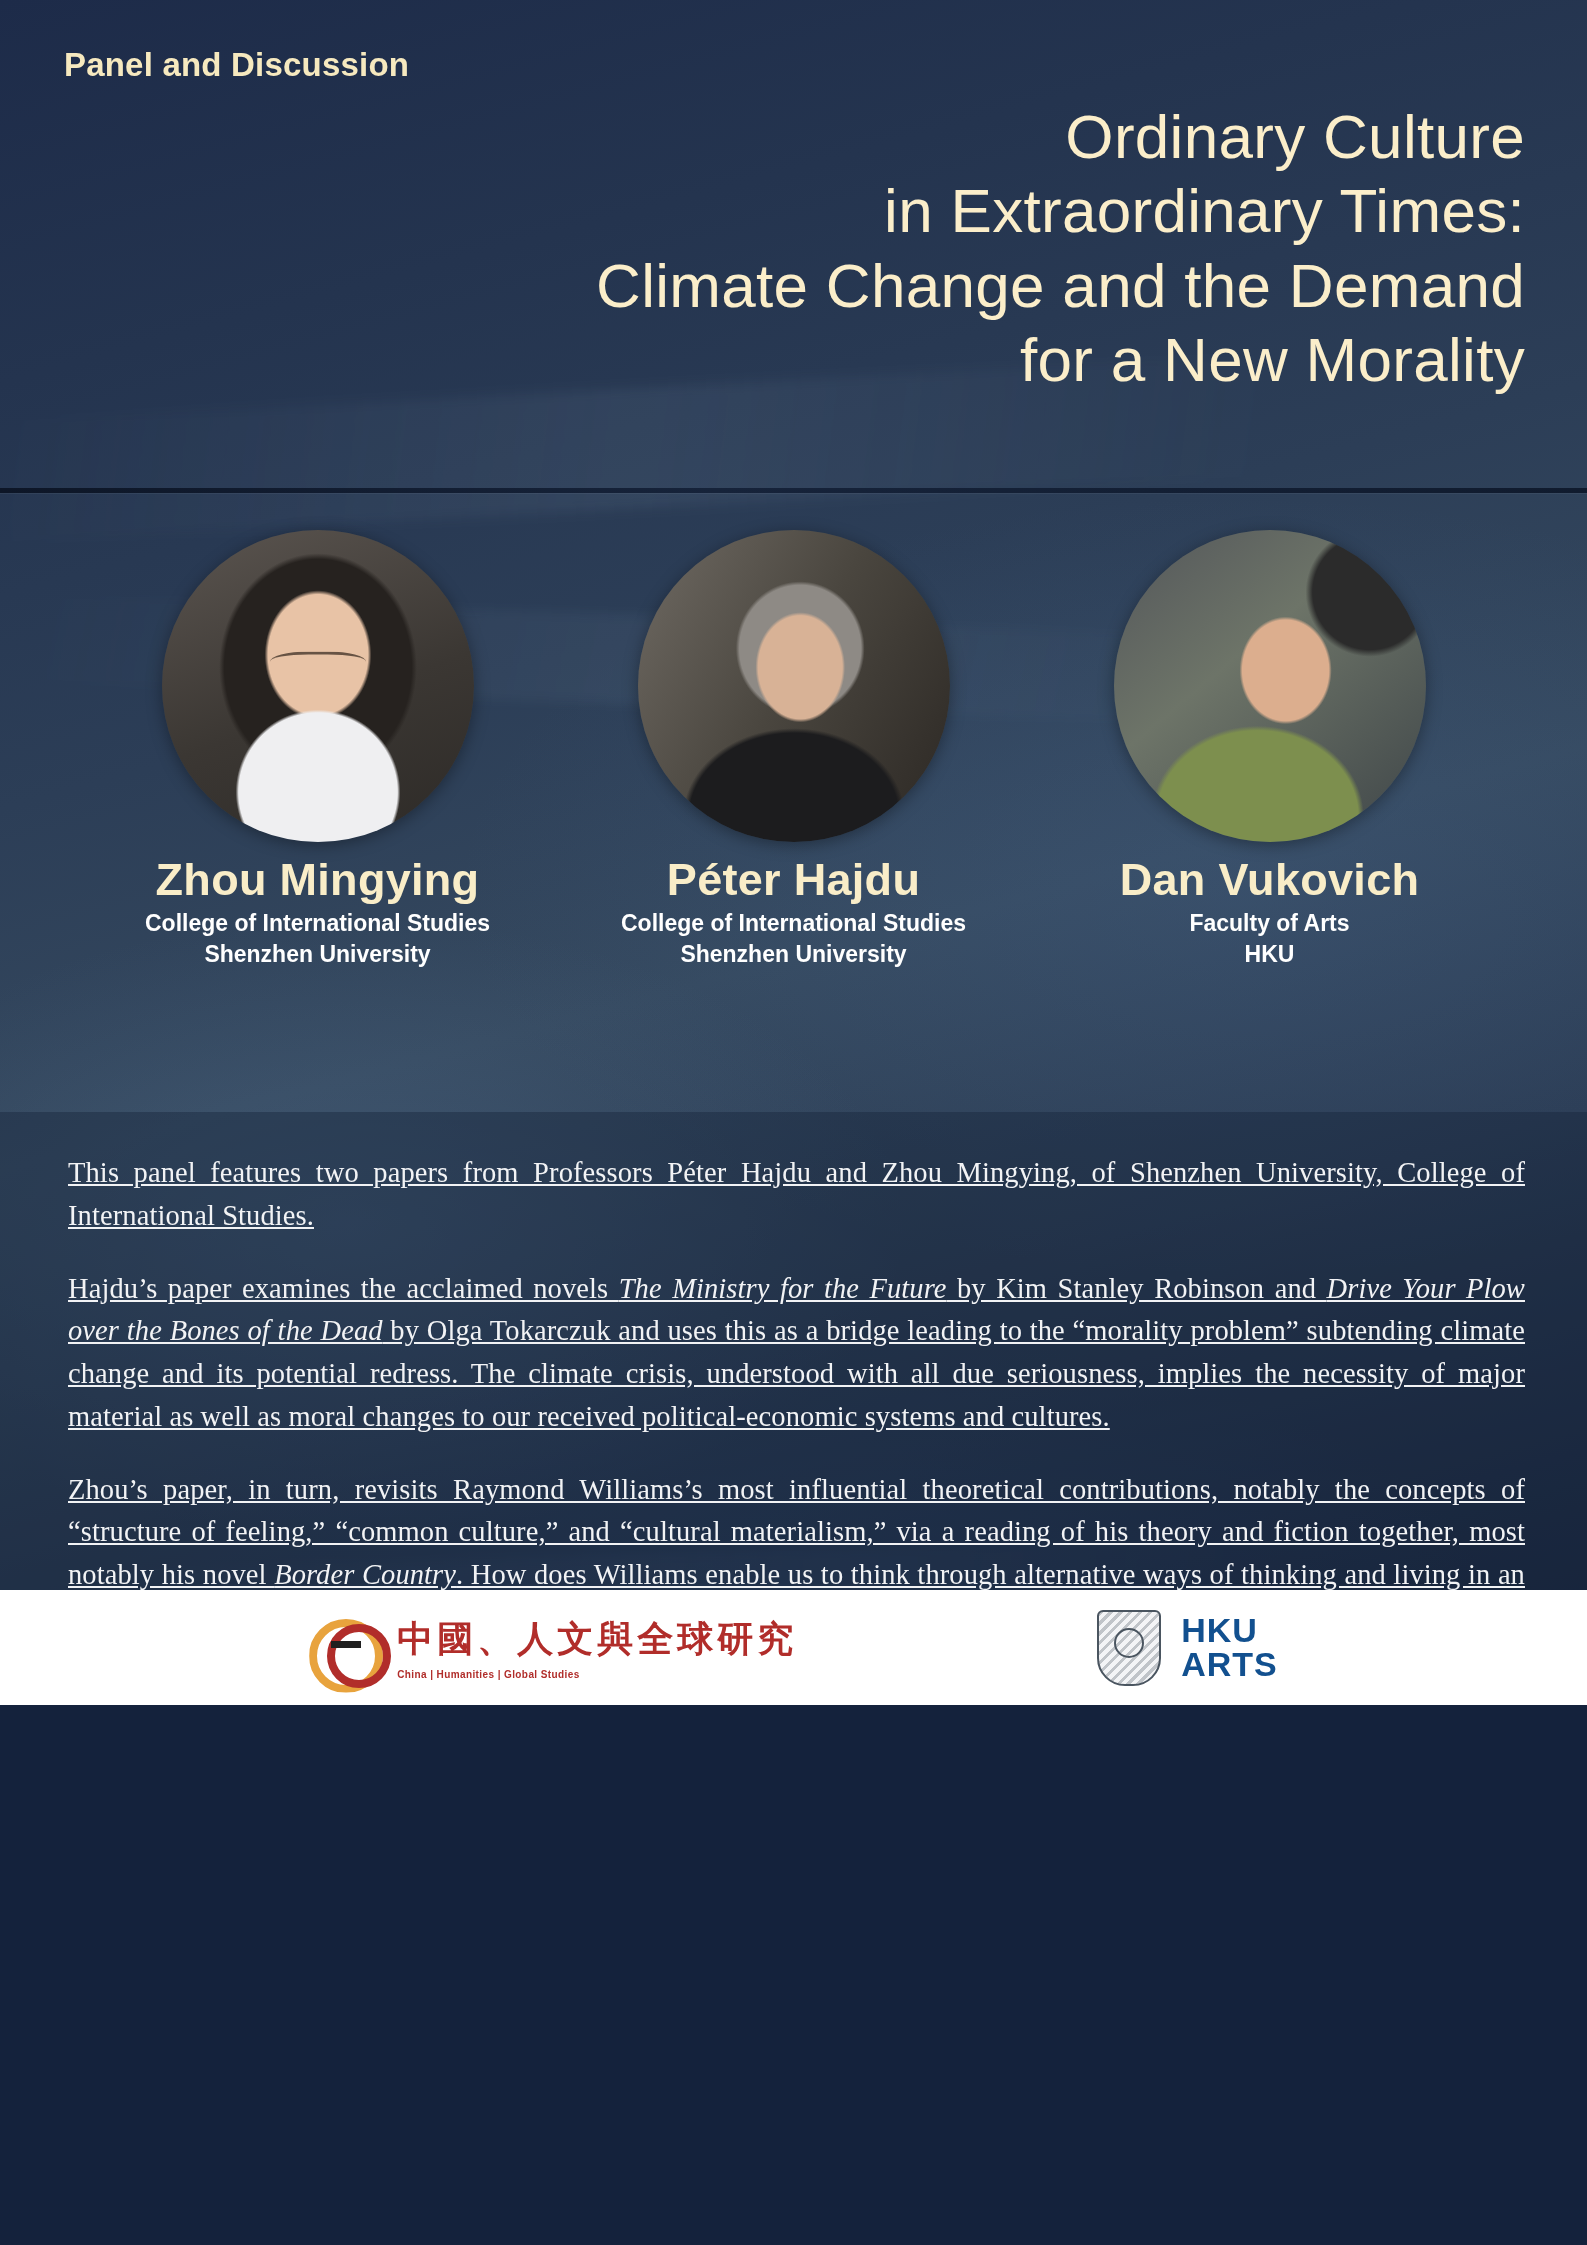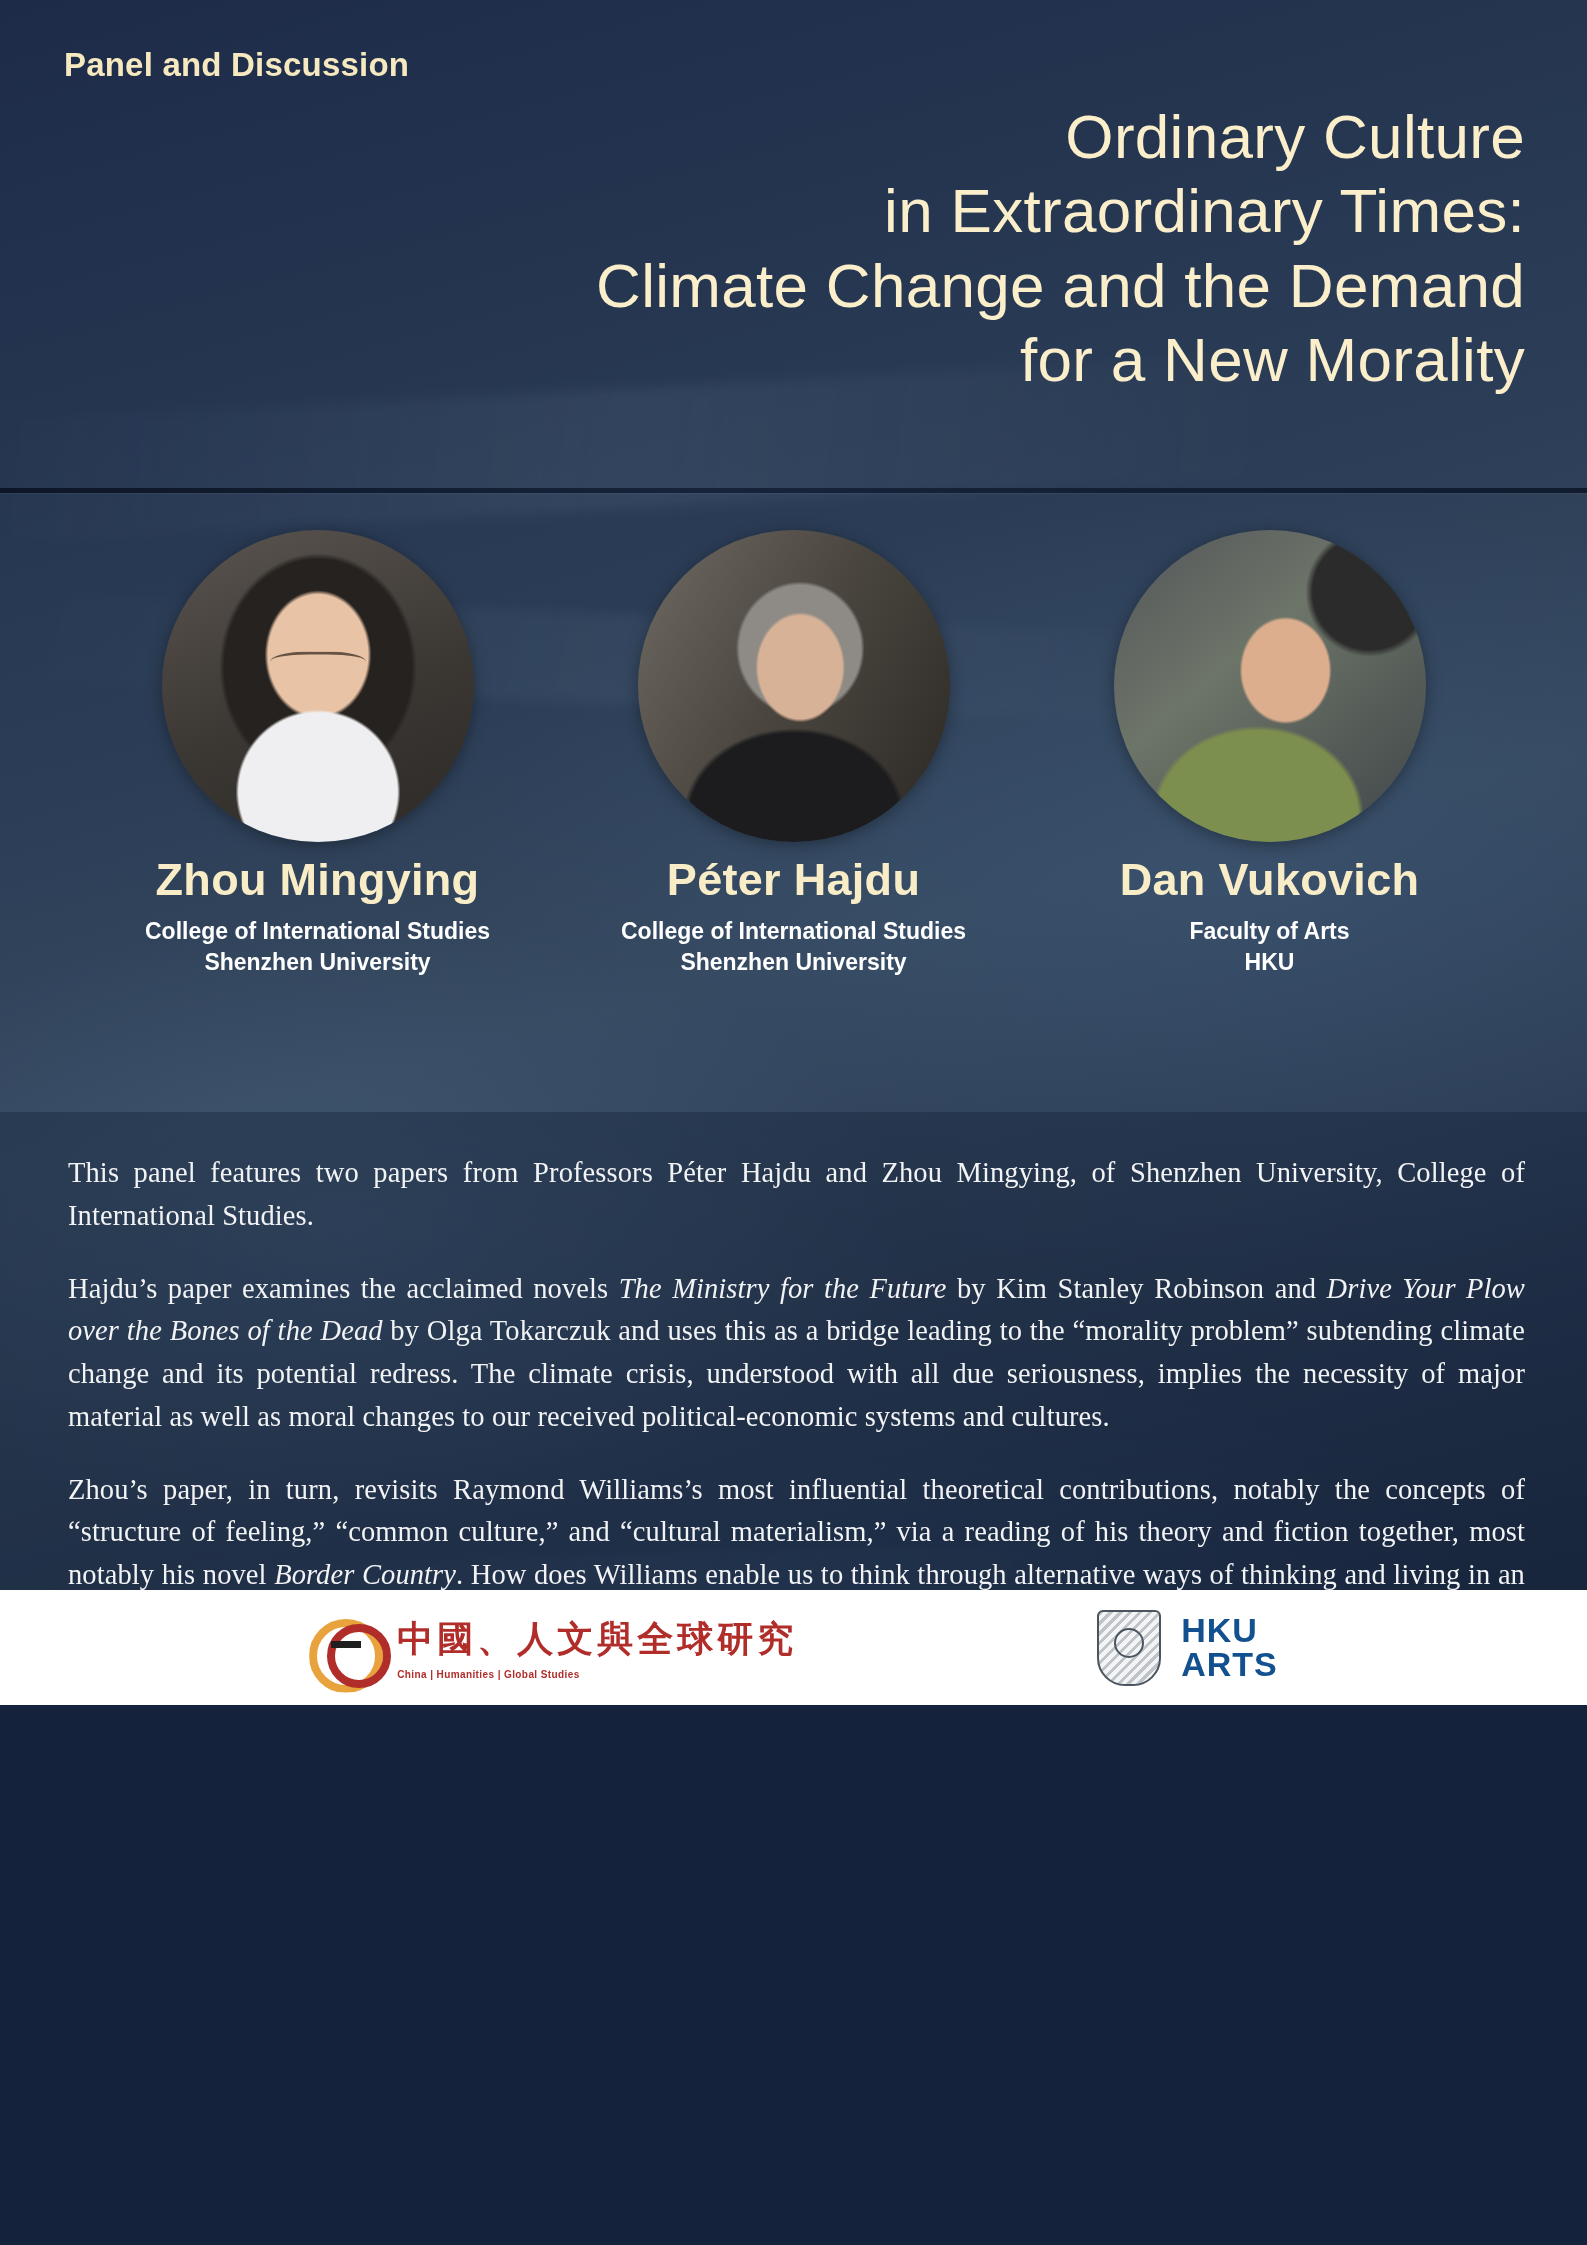--- a/index.html
+++ b/index.html
@@ -141,21 +141,21 @@
       linear-gradient(140deg, #53565a 0%, #6d7468 40%, #3e4548 100%);
   }
   .sp-name {
     margin-top: 12px;
     font-size: 45px;
     font-weight: bold;
     color: #f9edc8;
     letter-spacing: .3px;
   }
   .sp-aff {
-    margin-top: 10px;
+    margin-top: 2px;
     font-size: 23px;
     font-weight: bold;
     color: #ffffff;
     line-height: 1.35;
   }
 
   
   .body-panel {
     position: absolute;
     top: 1112px;
@@ -167,20 +167,21 @@
     padding: 40px 62px 0 68px;
   }
   .para {
     color: #f2f3f5;
     font-family: "Liberation Serif", serif;
     font-size: 28.5px;
     line-height: 1.50;
     text-align: justify;
     margin: 0 0 30px 0;
     letter-spacing: .1px;
+    text-decoration: underline;
   }
   .para em { font-style: italic; }
 
   
   .details {
     position: absolute;
     left: 0;
     right: 0;
     top: 1812px;
     height: 318px;

